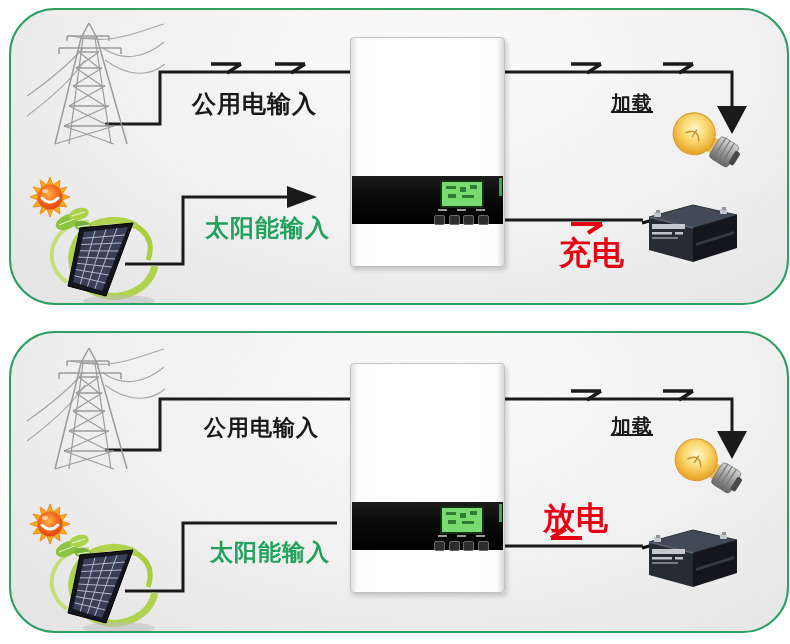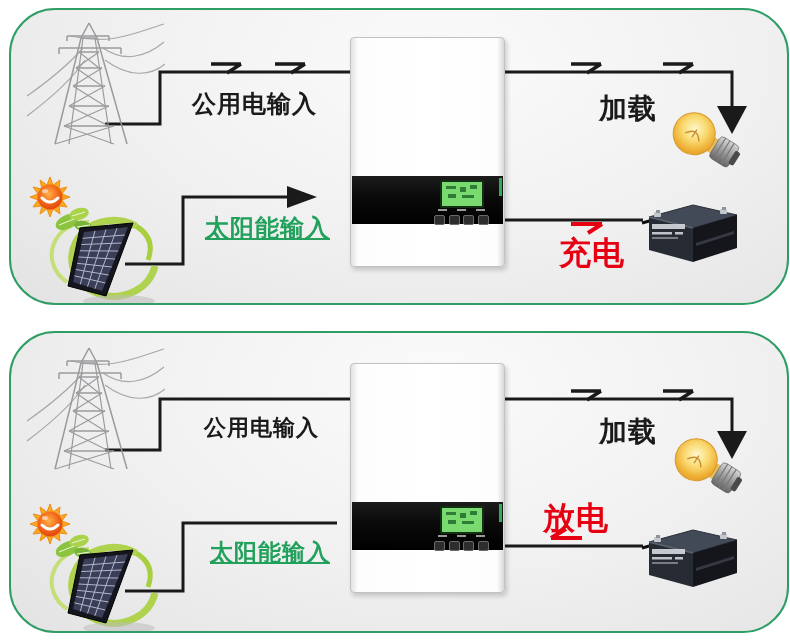--- a/index.html
+++ b/index.html
@@ -9,23 +9,23 @@
          background:radial-gradient(ellipse at 55% 18%, #fbfbfb 0%, #f0f0f0 55%, #e3e3e3 100%);
          overflow:hidden;}
   #panelA{top:8px;height:293px;}
   #panelB{top:331px;height:298px;}
 
   .lines{position:absolute;left:0;top:0;z-index:1;}
   .icon{position:absolute;z-index:2;}
   .lbl{position:absolute;z-index:3;font-weight:700;color:#1a1a1a;white-space:nowrap;letter-spacing:1px;}
   .lbl-utility{left:181px;top:78px;font-size:24px;}
   #panelB .lbl-utility{left:193px;top:80px;font-size:22px;}
-  .lbl-solar{left:194px;top:202px;font-size:24px;color:#21a15b;text-decoration:underline;}
+  .lbl-solar{left:194px;top:202px;font-size:24px;color:#21a15b;}
   #panelB .lbl-solar{left:199px;top:204px;font-size:23px;}
-  .lbl-load{left:588px;top:80px;font-size:28px;}
+  .lbl-load{left:600px;top:80px;font-size:20px;text-decoration:underline;}
   .lbl-flow{color:#e60012;font-size:32px;}
   #panelA .lbl-flow{left:548px;top:222px;}
   #panelB .lbl-flow{left:532px;top:164px;}
 
   
   .inverter{position:absolute;left:339px;top:27px;width:153px;height:228px;z-index:2;
             background:linear-gradient(90deg,#e2e2e2 0,#fdfdfd 7px,#ffffff 50%,#fdfdfd calc(100% - 7px),#d8d8d8 100%);
             border:1px solid #c2c2c2;border-radius:4px;box-shadow:2px 3px 5px rgba(0,0,0,.18);}
   .inv-band{position:absolute;left:1px;right:1px;top:138px;height:48px;
             background:linear-gradient(180deg,#1c1c1c 0,#0b0b0b 40%,#000 100%);}

